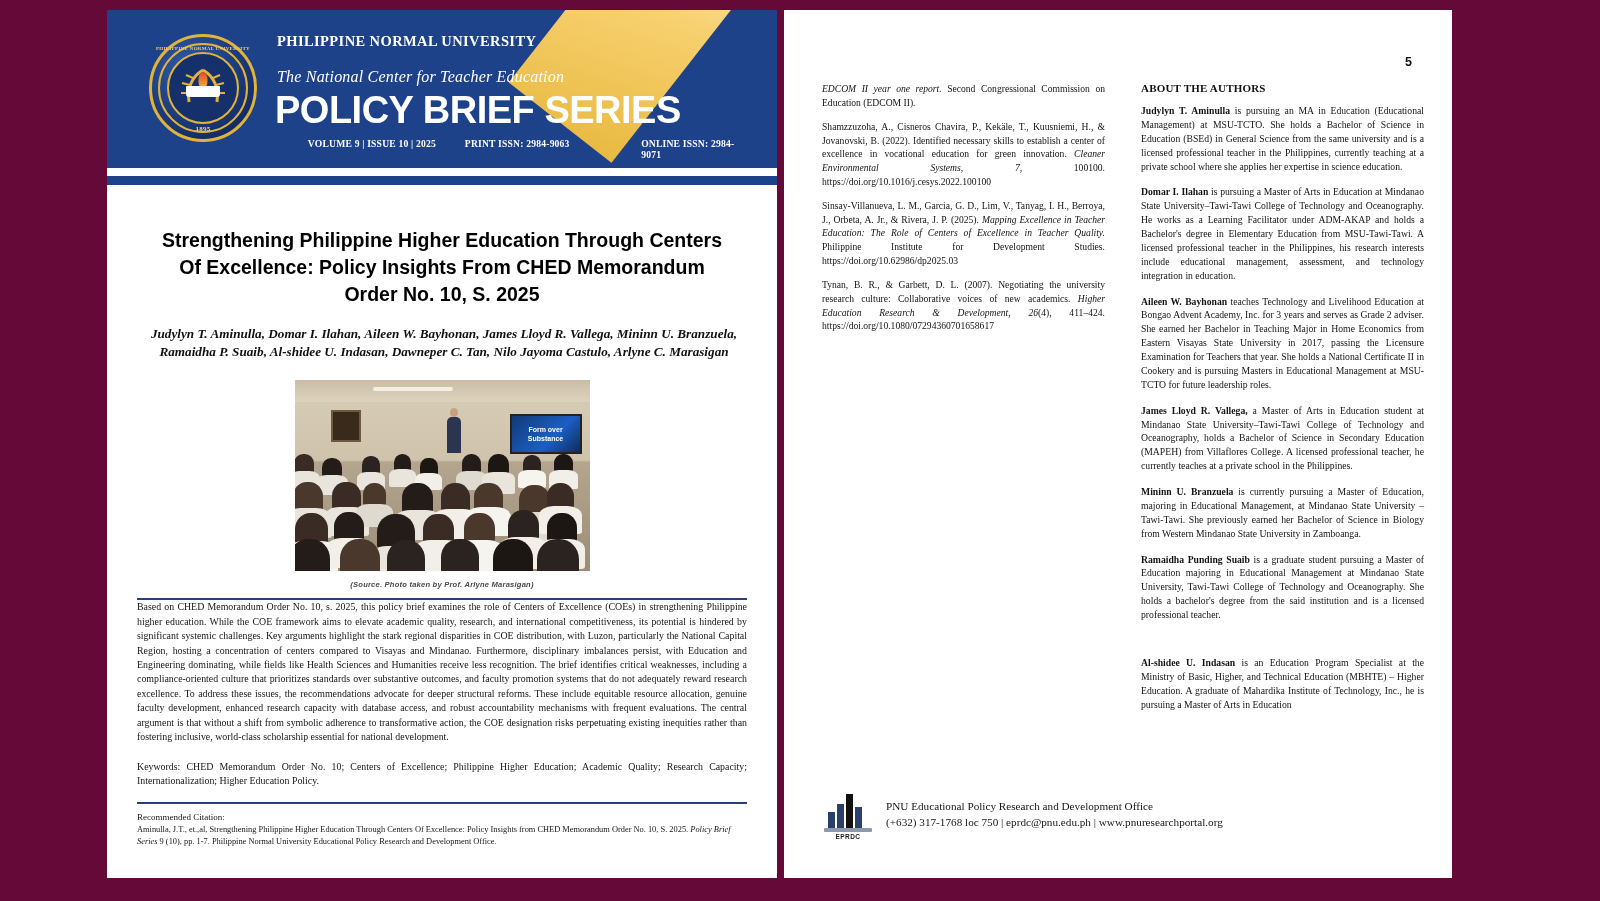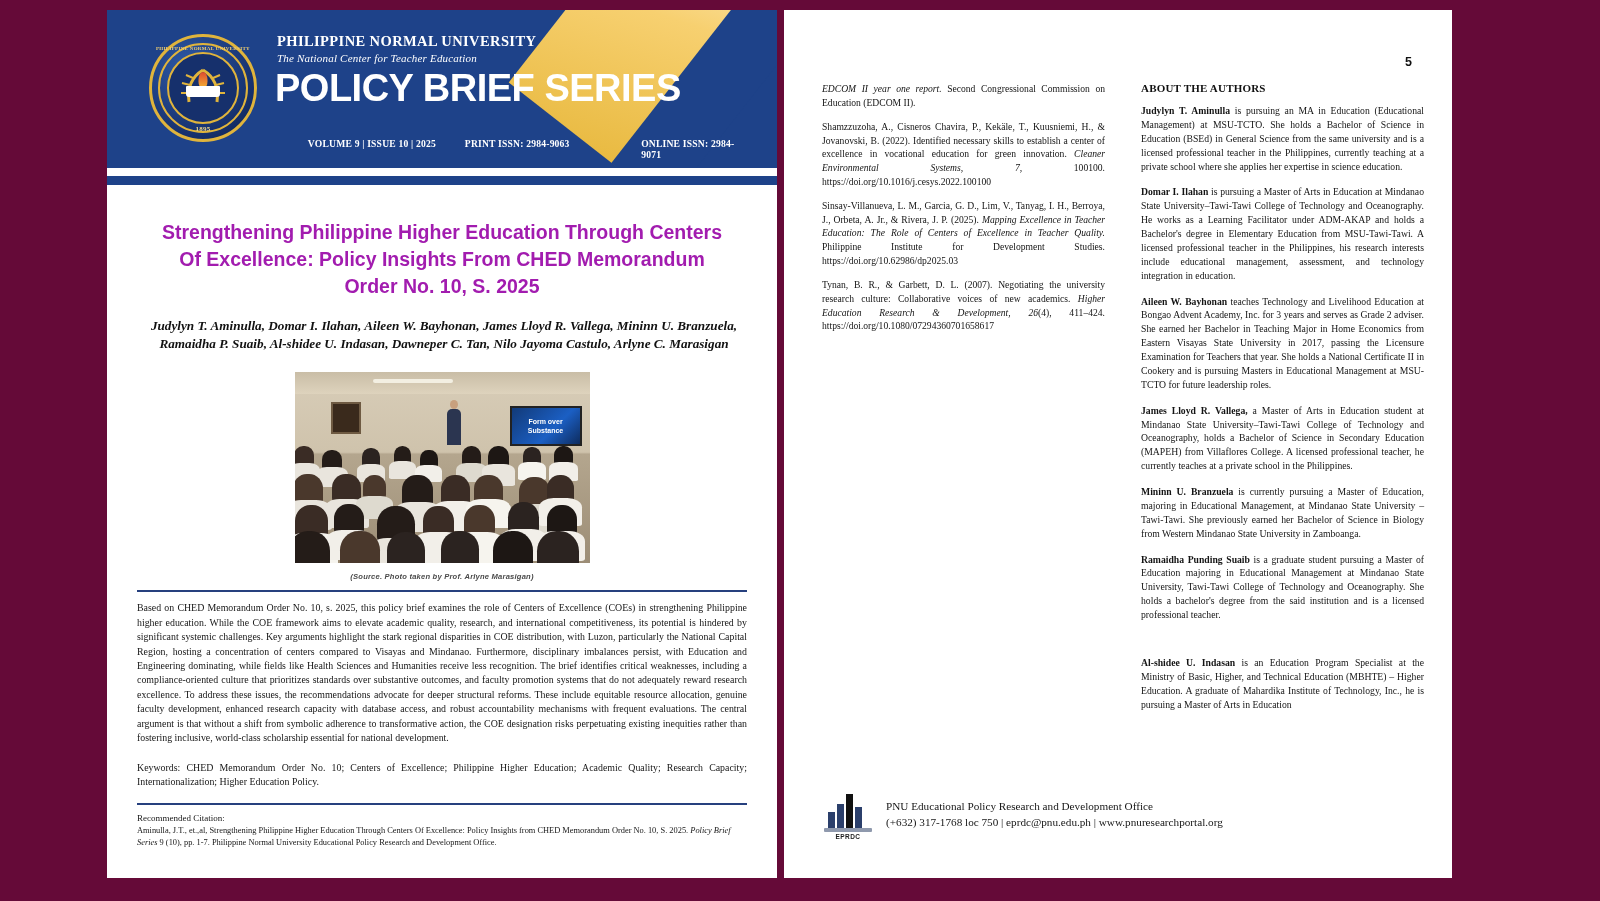--- a/index.html
+++ b/index.html
@@ -136,22 +136,22 @@
   .mh-uni {
     font-family: "Liberation Serif", serif;
     font-weight: bold;
     font-size: 14.5px;
     letter-spacing: .4px;
     margin: 0;
   }
   .mh-tag {
     font-family: "Liberation Serif", serif;
     font-style: italic;
-    font-size: 11px;
-    margin: 2px 0 0 0;
+    font-size: 16px;
+    margin: 18px 0 0 0;
     letter-spacing: .2px;
   }
   .mh-title {
     font-family: "Liberation Sans", sans-serif;
     font-weight: bold;
     font-size: 38px;
     letter-spacing: -0.5px;
     margin: 5px 0 0 -2px;
     line-height: 1.05;
   }
@@ -175,22 +175,22 @@
 
   .left-body {
     padding: 26px 30px 0 30px;
   }
   .brief-title {
     font-family: "Liberation Sans", sans-serif;
     font-weight: bold;
     font-size: 19.5px;
     line-height: 1.38;
     text-align: center;
-    color: #a21caf;
-    margin: 8px 18px;
+    color: #000000;
+    margin: 16px 18px;
   }
   .brief-authors {
     font-family: "Liberation Serif", serif;
     font-style: italic;
     font-weight: bold;
     font-size: 13.2px;
     line-height: 1.42;
     text-align: center;
     color: #111;
     margin: 17px 4px 0 8px;
@@ -264,21 +264,20 @@
     border: none;
     border-top: 2.5px solid #26407e;
     margin: 9px 0 0 0;
   }
   .abstract {
     font-family: "Liberation Serif", serif;
     font-size: 9.9px;
     line-height: 1.46;
     text-align: justify;
     color: #161616;
-    margin-top: 9px;
   }
   .keywords {
     font-family: "Liberation Serif", serif;
     font-size: 9.9px;
     line-height: 1.46;
     text-align: justify;
     color: #161616;
     margin-top: 15px;
   }
   .hr-blue2 {

